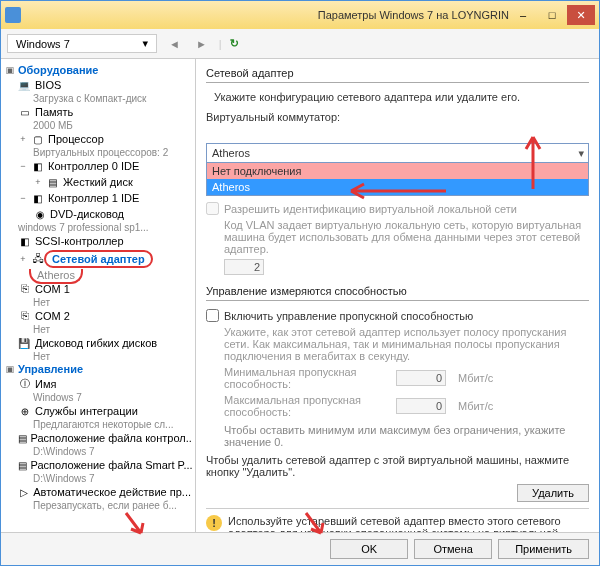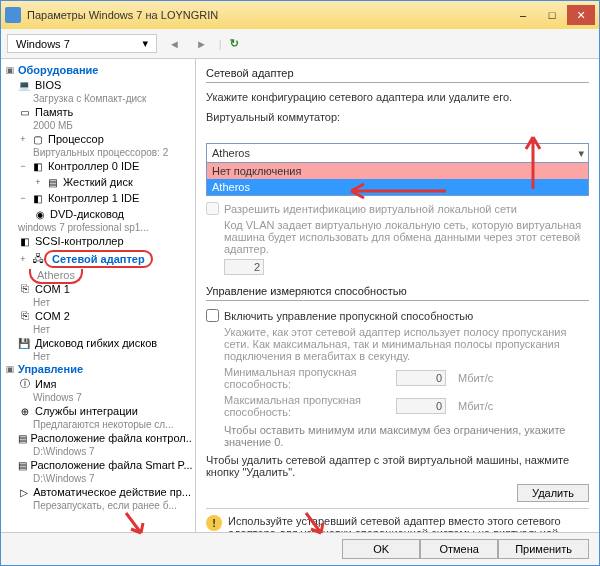--- a/index.html
+++ b/index.html
@@ -1,20 +1,20 @@
 <!DOCTYPE html>
 <html><head>
 <meta charset="utf-8">
 <style>
 * { box-sizing: border-box; margin: 0; padding: 0; font-family: 'Segoe UI', Tahoma, sans-serif; font-size: 11px; }
 body { background: #fff; width: 600px; height: 566px; overflow: hidden; }
 .window { border: 1px solid #4a90d9; height: 566px; display: flex; flex-direction: column; }
 .titlebar { background: linear-gradient(#fdeab3, #f8d974); height: 28px; display: flex; align-items: center; padding: 0 4px; }
 .titlebar .icon { width: 16px; height: 16px; margin-right: 6px; background: #4a90d9; border-radius: 2px; }
-.titlebar .title { flex: 1; text-align: left; color: #333; }
+.titlebar .title { flex: 1; text-align: right; color: #333; }
 .titlebar .controls { display: flex; gap: 1px; }
 .titlebar .btn { width: 28px; height: 20px; display: flex; align-items: center; justify-content: center; }
 .titlebar .close { background: #c94f3e; color: #fff; }
 .toolbar { height: 30px; border-bottom: 1px solid #ccc; display: flex; align-items: center; padding: 0 6px; gap: 8px; background: #f5f5f5; }
 .breadcrumb { background: #fff; border: 1px solid #ccc; padding: 2px 8px; min-width: 150px; display: flex; align-items: center; justify-content: space-between; }
 .nav-arrow { color: #888; padding: 0 4px; }
 .refresh-icon { color: #2a8a2a; font-weight: bold; }
 .content { flex: 1; display: flex; overflow: hidden; }
 .tree { width: 195px; border-right: 1px solid #ccc; overflow-y: auto; padding: 4px 2px; background: #fff; }
 .tree-item { display: flex; align-items: center; padding: 1px 2px; gap: 3px; white-space: nowrap; overflow: hidden; }
@@ -23,39 +23,39 @@
 .tree-item .lbl { color: #000; }
 .tree-item.section .lbl { color: #0066cc; font-weight: bold; }
 .tree-item.selected { background: transparent; }
 .tree-item.selected .lbl { color: #0066cc; font-weight: bold; }
 .tree-subtext { padding-left: 30px; color: #888; font-size: 10px; }
 .indent-1 { padding-left: 15px; }
 .indent-2 { padding-left: 30px; }
 .circle-highlight { border: 2px solid #e03535; border-radius: 12px; padding: 1px 6px; margin-left: -4px; }
 .panel { flex: 1; padding: 8px 10px; overflow-y: auto; color: #333; }
 .group-title { border-bottom: 1px solid #aaa; padding-bottom: 3px; margin-bottom: 8px; color: #222; }
-.desc { margin-bottom: 8px; color: #333; }
+.desc { margin-bottom: 8px; color: #333; margin-left: 8px; }
 .label { color: #333; margin-bottom: 20px; display: block; }
 .dropdown { position: relative; width: 100%; border: 1px solid #7a9ac7; height: 20px; background: #fff; display: flex; align-items: center; padding: 0 18px 0 5px; margin-bottom: 0; }
 .dropdown::after { content: '▾'; position: absolute; right: 4px; color: #555; }
 .dropdown-list { border: 1px solid #7a9ac7; border-top: none; background: #fca5a5; }
 .dropdown-list div { padding: 2px 5px; }
 .dropdown-list .sel { background: #3399ff; color: #fff; }
 .checkbox-row { display: flex; align-items: center; gap: 5px; margin: 4px 0; }
 .checkbox-row input { width: 13px; height: 13px; }
 .disabled { color: #999; }
 .field-row { display: flex; align-items: center; gap: 12px; margin: 4px 0; }
 .field-row .flabel { width: 160px; color: #999; }
 .field-row input { width: 50px; border: 1px solid #ccc; padding: 1px 3px; text-align: right; background: #f5f5f5; }
 .note { color: #888; margin: 6px 0; }
 .btn-plain { border: 1px solid #aaa; background: #f0f0f0; padding: 2px 14px; min-width: 70px; }
 .right { text-align: right; margin: 6px 0; }
 .warning { display: flex; gap: 6px; padding: 6px 0; border-top: 1px solid #ccc; margin-top: 6px; }
 .warning .wicon { width: 16px; height: 16px; background: #f7c948; border-radius: 50%; color: #333; display: flex; align-items: center; justify-content: center; font-weight: bold; flex-shrink: 0; }
-.footer { border-top: 1px solid #ccc; padding: 6px 10px; display: flex; justify-content: flex-end; background: #f5f5f5; }
+.footer { border-top: 1px solid #ccc; padding: 6px 10px; display: flex; justify-content: flex-end; gap: 6px; background: #f5f5f5; }
 .footer button { border: 1px solid #aaa; background: #f0f0f0; padding: 3px 16px; min-width: 78px; }
 .arrow-svg { position: absolute; pointer-events: none; }
 </style>
 </head>
 <body>
 
 <div class="window">
   <div class="titlebar">
     <span class="icon"></span>
     <span class="title">Параметры Windows 7 на LOYNGRIN</span>

